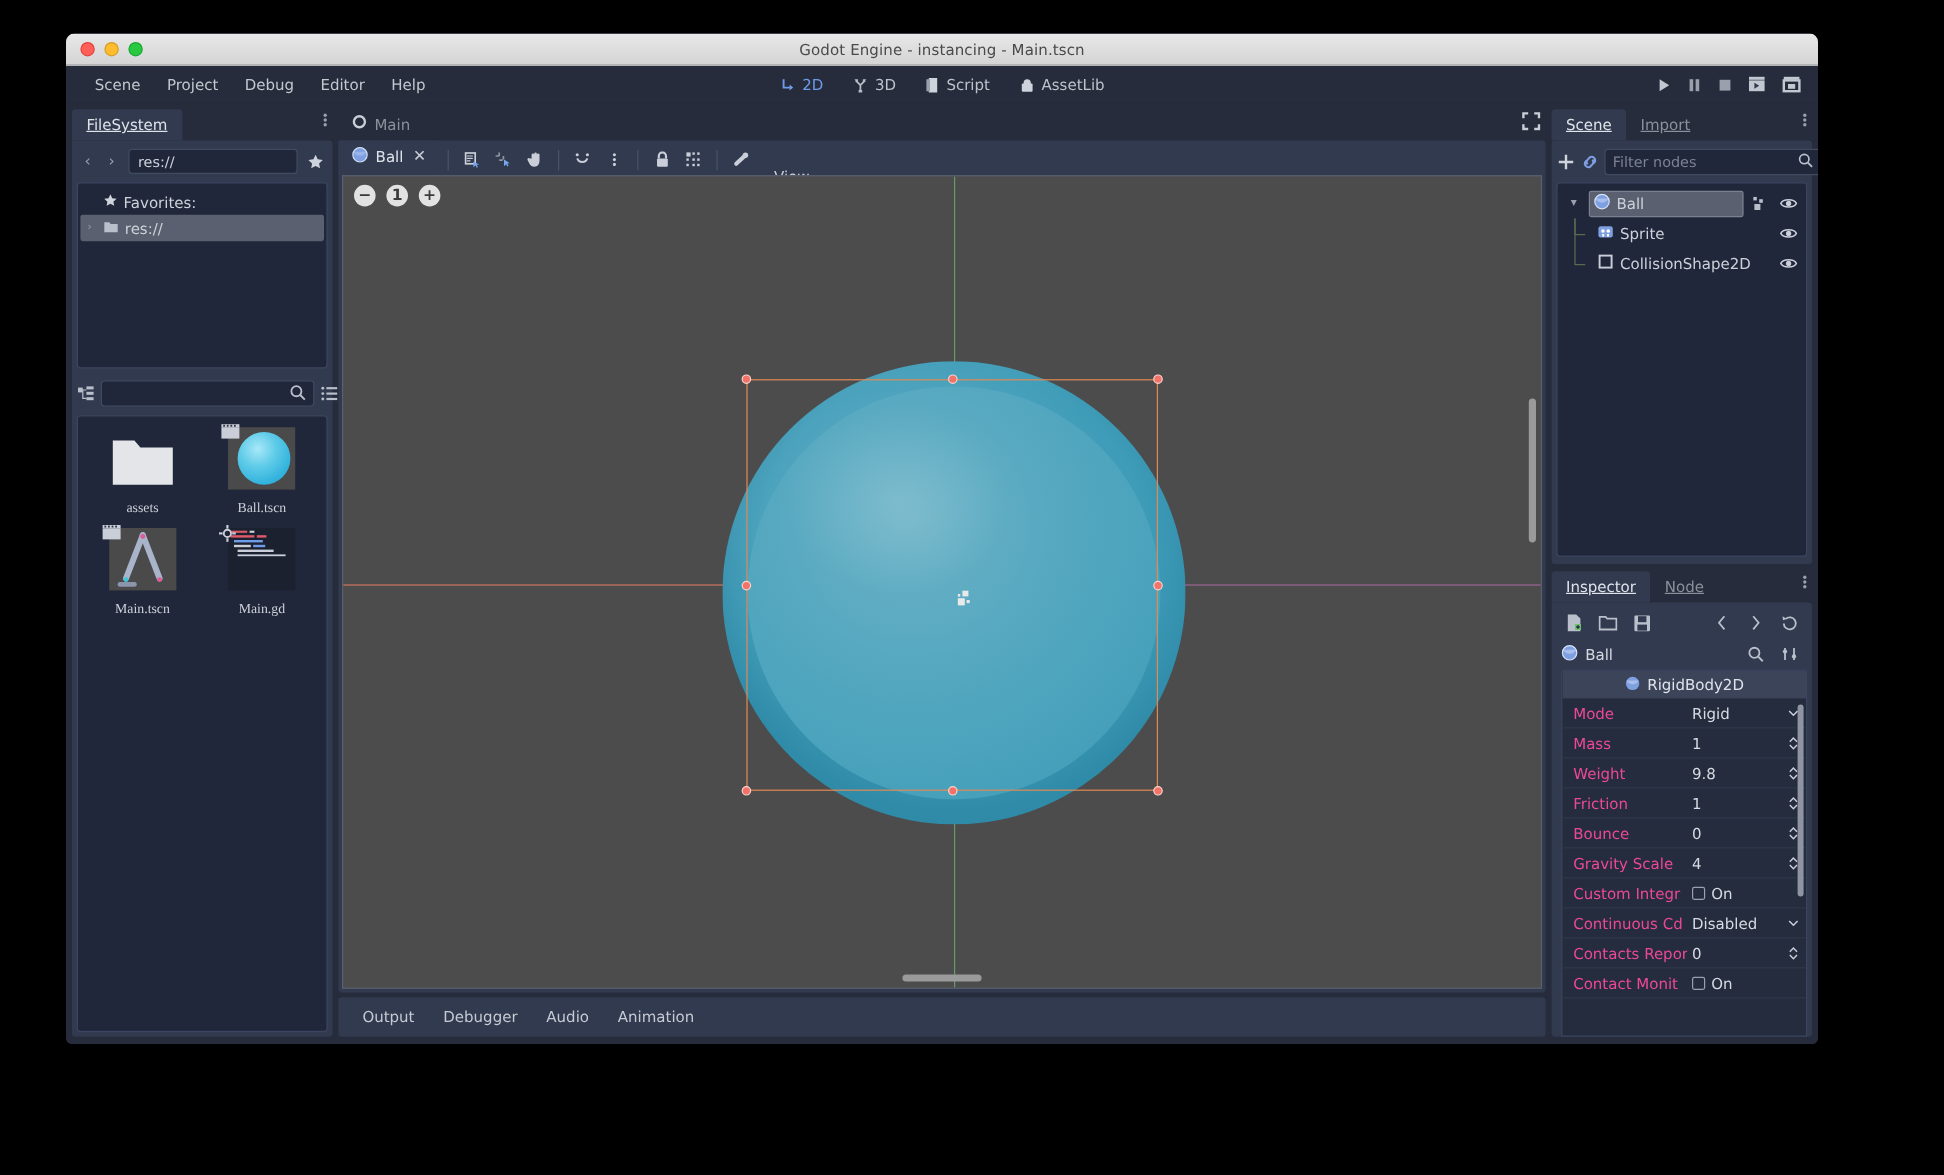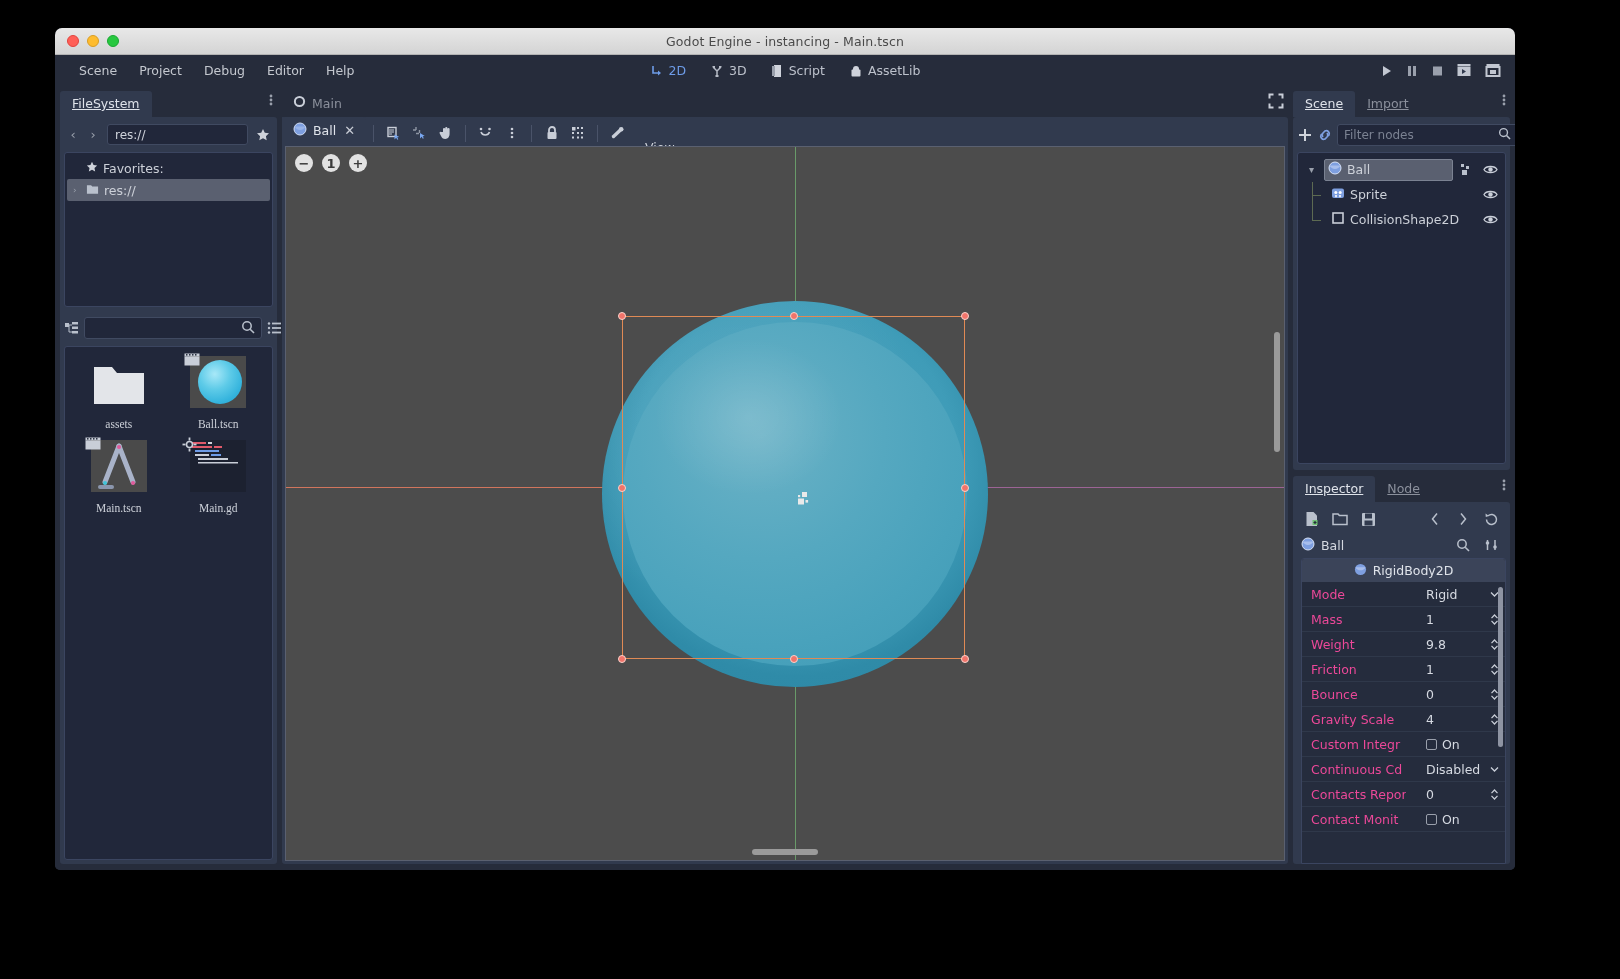--- a/index.html
+++ b/index.html
@@ -413,21 +413,21 @@
     border-bottom: 1px solid #2f384a;
     font-size: 12.5px;
   }
   .prop-name {
     width: 104px; padding-left: 9px;
     color: #ec4899; white-space: nowrap; overflow: hidden;
   }
   .prop-value {
     flex: 1; color: #d6dae2;
     display: flex; align-items: center; gap: 5px;
-    padding-left: 4px; overflow: hidden; white-space: nowrap; margin-left: 16px;
+    padding-left: 4px; overflow: hidden; white-space: nowrap;
   }
   .spin {
     display: flex; flex-direction: column; gap: 1px;
     margin-left: auto; padding-right: 6px; cursor: default;
   }
   .chk {
     width: 11px; height: 11px;
     border: 1.5px solid #9aa0ac; border-radius: 2px;
     display: inline-block;
   }
@@ -844,20 +844,26 @@
                 <rect x="0" y="6.5" width="6" height="6" fill="#e9e9e9"></rect>
                 <rect x="7.5" y="8" width="2.6" height="2.6" fill="#e9e9e9"></rect>
               </svg>
           </div>
 
           <div class="hscroll"></div>
           <div class="vscroll"></div>
         </div>
       </div>
 
+      <div class="bottom-panel">
+        <div class="bp-tab">Output</div>
+        <div class="bp-tab">Debugger</div>
+        <div class="bp-tab">Audio</div>
+        <div class="bp-tab">Animation</div>
+      </div>
     </div>
 
     <div class="right-col">
 
       <div class="scene-dock">
         <div class="dock-tabs">
           <div class="dock-tab active">Scene</div>
           <div class="dock-tab">Import</div>
           <div class="dock-menu-dots">
             <svg width="4" height="14" viewBox="0 0 4 14">

